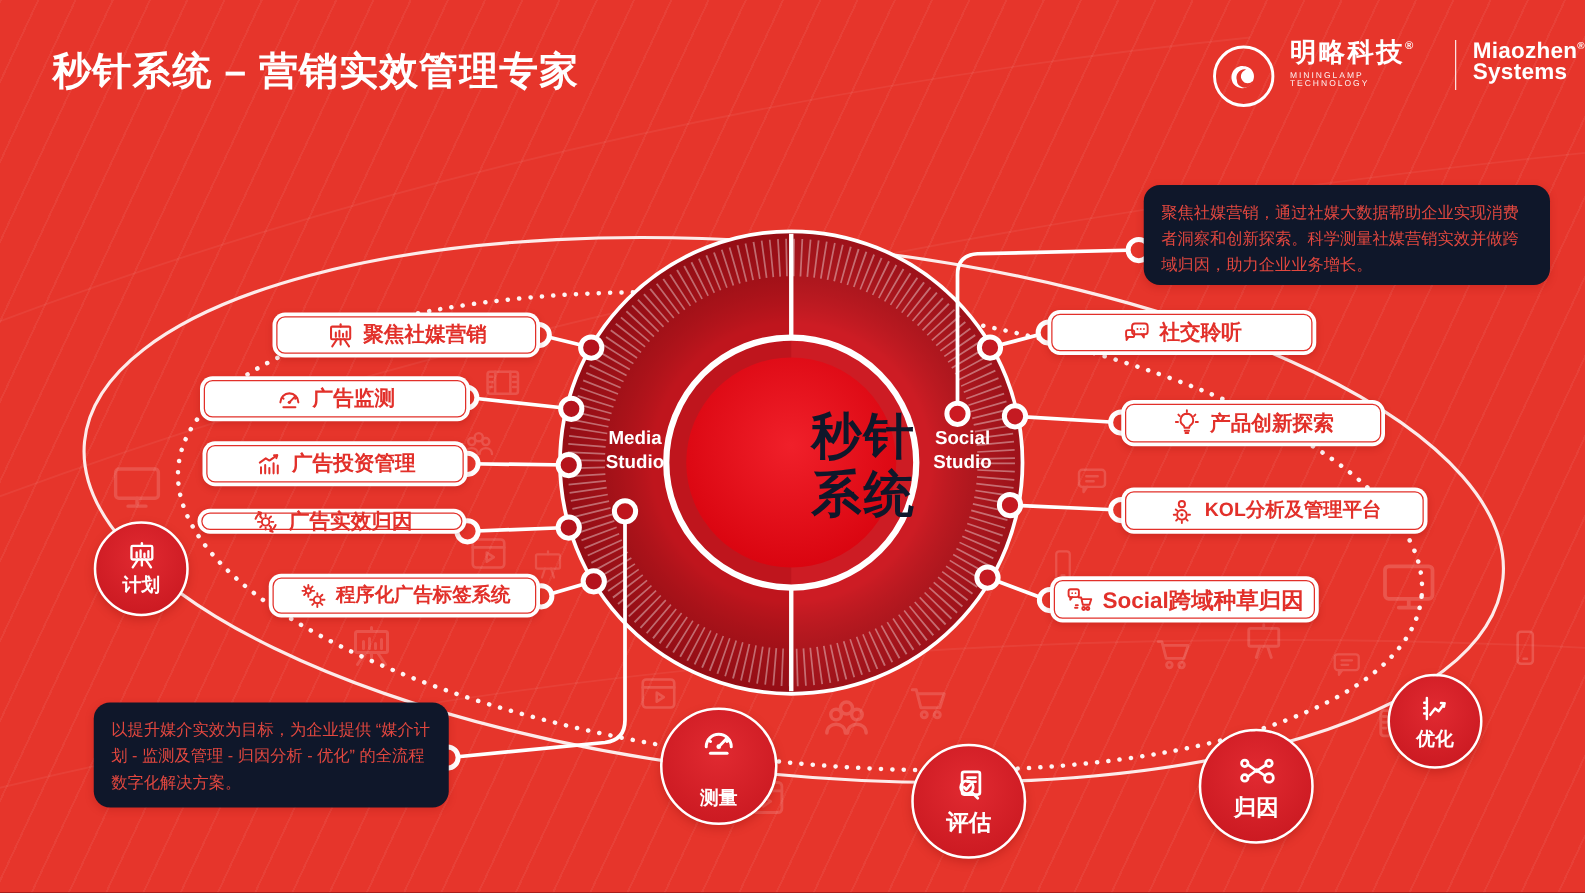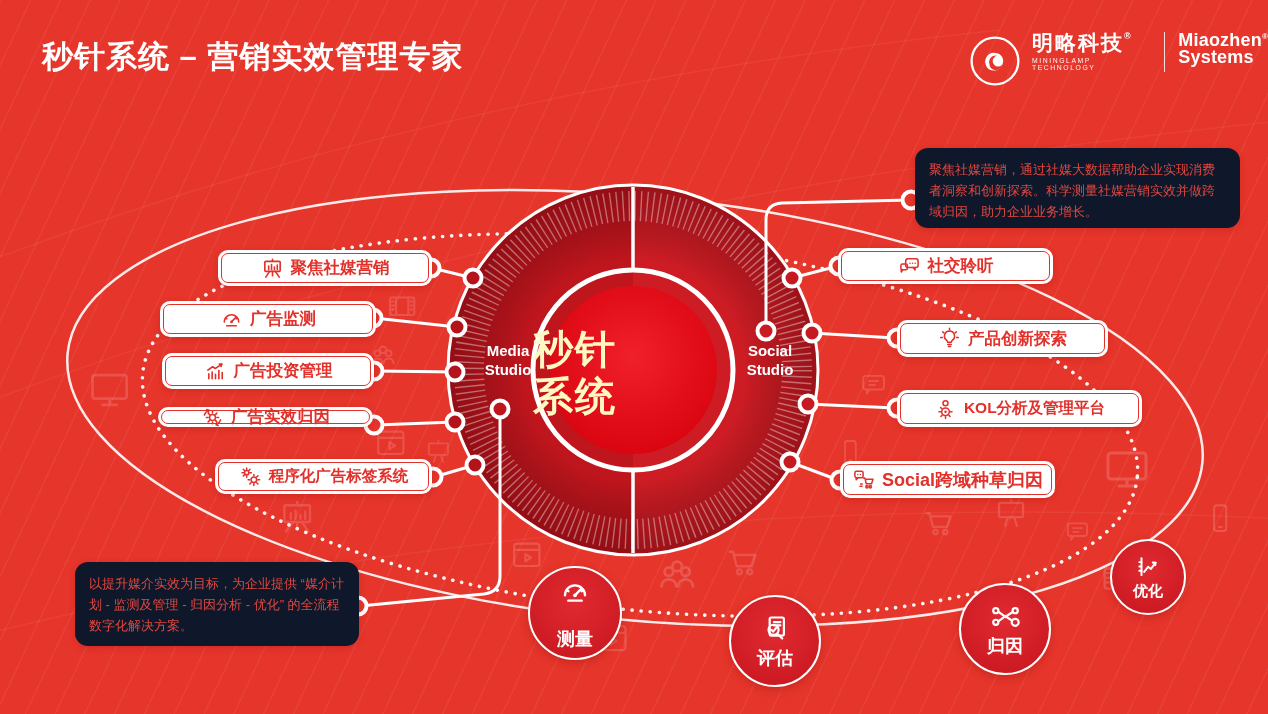--- a/index.html
+++ b/index.html
@@ -29,29 +29,29 @@
   
   .pill{position:absolute; background:#fff; border-radius:10px; box-shadow:0 2px 6px rgba(130,0,0,.22);}
   .pill-frame{position:absolute; inset:3px; border:1.6px solid #e2302a; border-radius:7px;
     display:flex; align-items:center; justify-content:center; gap:7px;
     color:#e2302a; font-weight:700; font-size:16.5px; white-space:nowrap;}
   .pill-frame svg{flex:0 0 auto; stroke:#e2302a;}
   
   .callout{position:absolute; background:#0f172a; border-radius:13px; box-shadow:0 2px 7px rgba(130,0,0,.20);
     color:#e2473f; font-size:13px; line-height:1.62; padding:11px 14px; box-sizing:border-box; font-weight:500;}
   
-  .hub-name{left:533px; top:326px; width:200px; text-align:left; color:#fef9c3; font-weight:700;
+  .hub-name{left:533px; top:326px; width:200px; text-align:right; color:#0f172a; font-weight:700;
     font-size:40px; line-height:1.18; letter-spacing:2px;}
   .studio{width:124px; text-align:center; color:#fff; font-weight:700; font-size:15px; line-height:1.28;}
   
   .stage-circle{position:absolute; border-radius:50%; border:2.5px solid #fff;
     background:radial-gradient(circle at 50% 38%, #e12a31 0%, #cc1a22 78%, #c2151d 100%);
     display:flex; flex-direction:column; align-items:center; justify-content:center; gap:2px;
     color:#fff; font-weight:700; box-sizing:border-box; box-shadow:0 3px 8px rgba(120,0,0,.25);}
-  .stage-circle.big{width:94px; height:94px; font-size:18px;gap:19px;}
+  .stage-circle.big{width:94px; height:94px; font-size:15px;gap:19px;}
   .stage-circle.mid{width:92px; height:92px; font-size:18px;}
   .stage-circle.small{width:76px; height:76px; font-size:15px;}
   .stage-circle svg{stroke:#fff;}
 </style>
 </head>
 <body>
 
 <div class="slide">
 
   <svg width="0" height="0" style="position:absolute">
@@ -409,20 +409,26 @@
   </div>
   <div class="abs studio" style="left:446px; top:341px;">
     <div>Media</div>
       <div>Studio</div>
   </div>
   <div class="abs studio" style="left:708px; top:341px;">
     <div>Social</div>
       <div>Studio</div>
   </div>
 
+  <div class="stage-circle small" style="left:75px; top:417px;">
+    <svg width="25" height="25" viewBox="0 0 24 24" stroke-width="1.8">
+        <use href="#i-easel"></use>
+      </svg>
+    <span>计划</span>
+  </div>
   <div class="stage-circle big" style="left:528px; top:566px;">
     <svg width="32" height="32" viewBox="0 0 24 24" stroke-width="1.8">
         <use href="#i-gauge"></use>
       </svg>
     <span>测量</span>
   </div>
   <div class="stage-circle mid" style="left:729px; top:595px;">
     <svg width="31" height="31" viewBox="0 0 24 24" stroke-width="1.7">
         <use href="#i-audit"></use>
       </svg>

